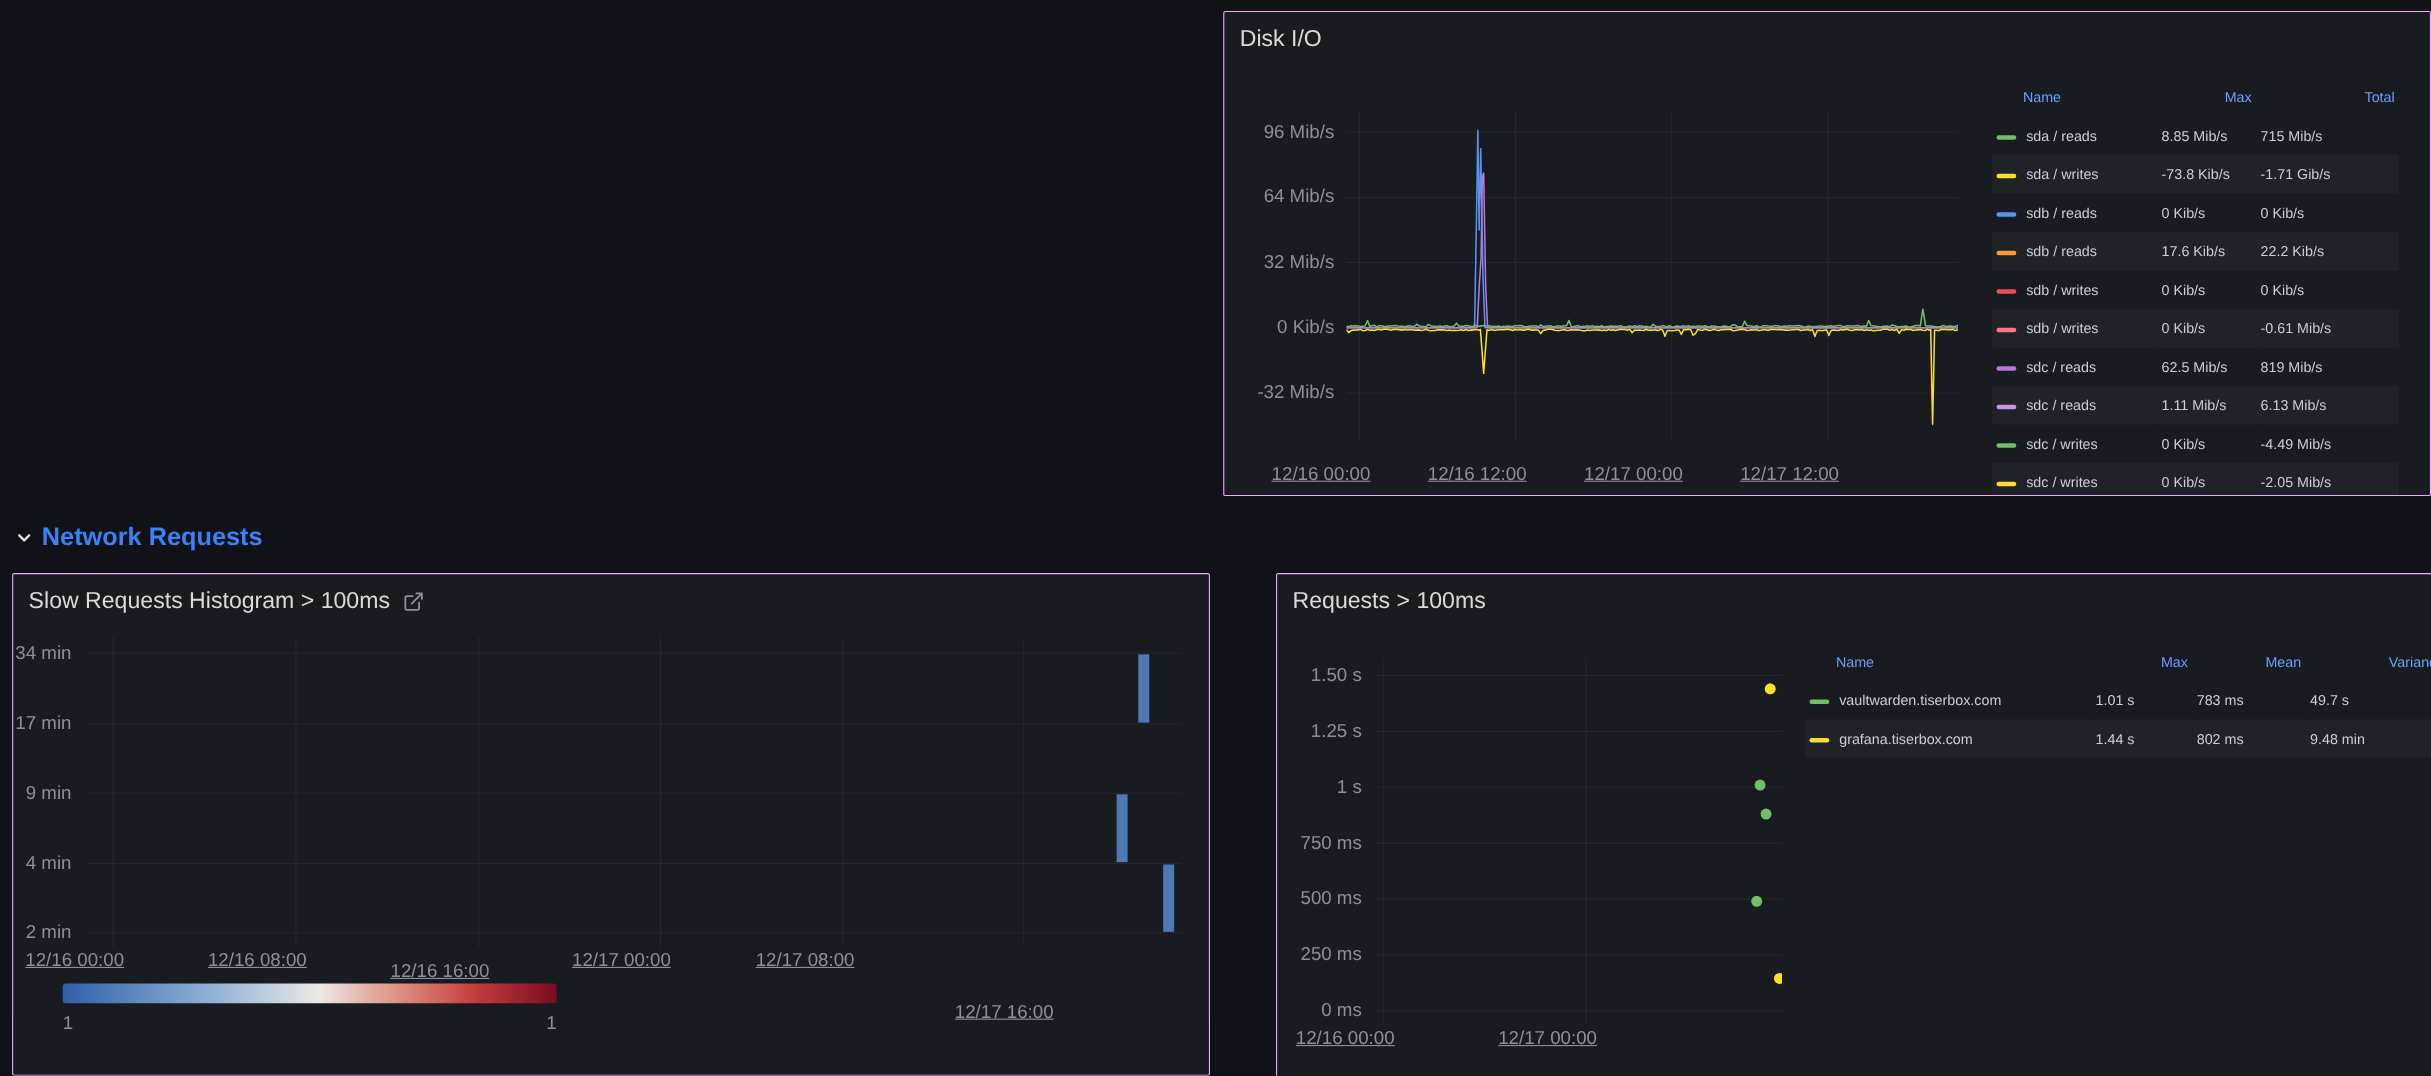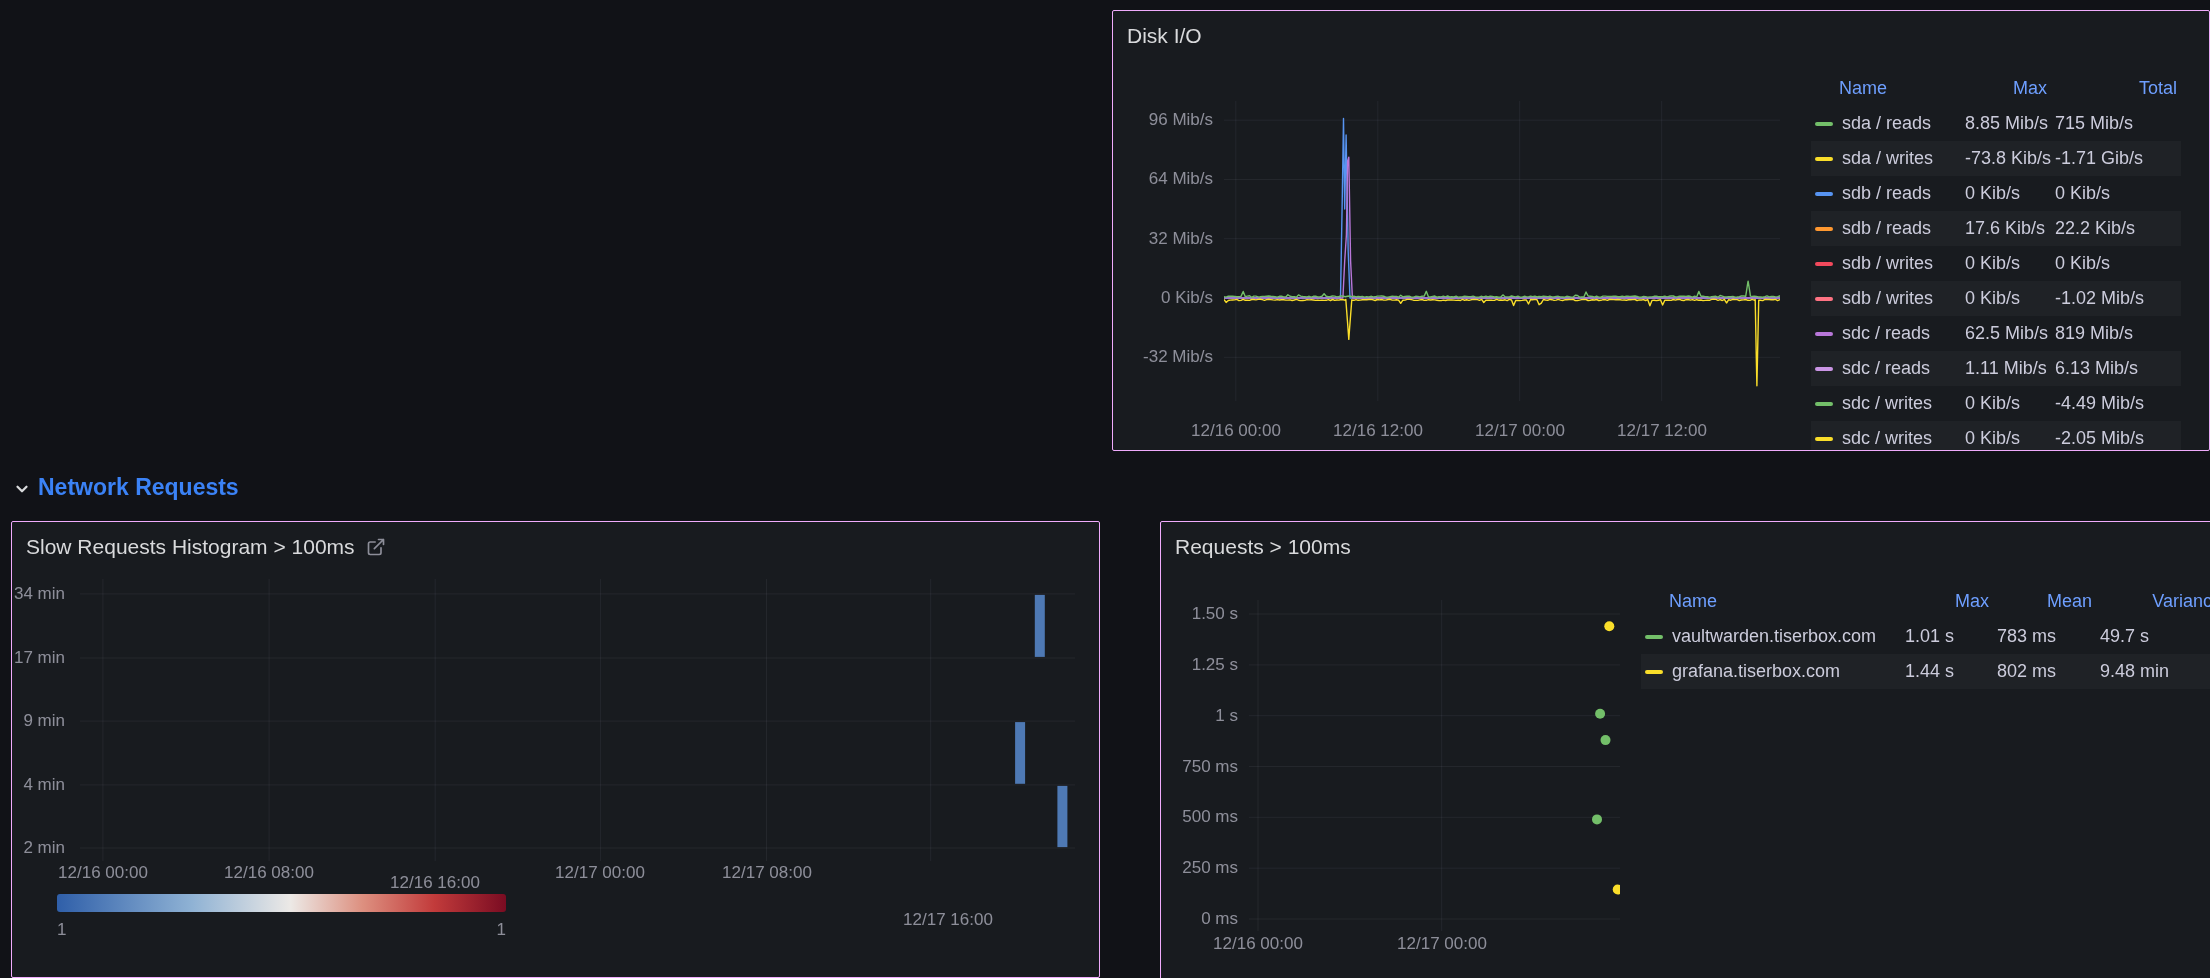--- a/index.html
+++ b/index.html
@@ -16,25 +16,25 @@
                  font-size:21px; font-weight:500; color:#d9dadc; cursor:pointer; white-space:nowrap; }
   .ext-icon { color:rgba(204,204,220,0.65); cursor:pointer; }
 
   .section-header { position:absolute; left:13px; top:474px; display:flex; align-items:center; gap:7px;
                     color:#3b82f6; font-size:23px; font-weight:700; cursor:pointer; }
   .section-header .chevron { color:#d9dadc; margin-top:3px; }
 
   svg.plot { position:absolute; }
 
   .axis-label { position:absolute; font-size:17px; line-height:20px; color:rgba(204,204,220,0.65); white-space:nowrap; }
-  .x-label { width:160px; text-align:center; }
+  .x-label { width:160px; text-align:left;text-decoration:underline; }
   .y-label { width:110px; text-align:right; }
 
   .legend-table { position:absolute; border-collapse:collapse; table-layout:fixed;
-                  font-size:18px; color:#ccccdc; }
+                  font-size:13px; color:#ccccdc; }
   #legend-disk-io  { left:698px; top:59px; width:370px; }
   #legend-requests { left:480px; top:61px; width:585px; }
   .legend-table th { color:#6e9fff; font-weight:500; text-align:right; height:36px; padding:0 4px; cursor:pointer; white-space:nowrap; }
   .legend-table th:first-child { text-align:left; padding-left:28px; }
   .legend-table td { height:35px; padding:0 4px; text-align:left; white-space:nowrap; overflow:hidden; }
   .legend-table td:first-child { text-align:left; }
   .legend-table tbody tr:nth-child(even) { background:rgba(204,204,220,0.045); }
   .swatch { display:inline-block; width:18px; height:4px; border-radius:2px; margin-right:9px; vertical-align:middle; }
   .series-name { cursor:pointer; }
 
@@ -84,21 +84,21 @@
             <td>22.2 Kib/s</td>
           </tr>
           <tr>
             <td><span class="swatch" style="background: rgb(242, 73, 92);"></span><span class="series-name">sdb / writes</span></td>
             <td>0 Kib/s</td>
             <td>0 Kib/s</td>
           </tr>
           <tr>
             <td><span class="swatch" style="background: rgb(255, 115, 131);"></span><span class="series-name">sdb / writes</span></td>
             <td>0 Kib/s</td>
-            <td>-1.02 Mib/s</td>
+            <td>-0.61 Mib/s</td>
           </tr>
           <tr>
             <td><span class="swatch" style="background: rgb(184, 119, 217);"></span><span class="series-name">sdc / reads</span></td>
             <td>62.5 Mib/s</td>
             <td>819 Mib/s</td>
           </tr>
           <tr>
             <td><span class="swatch" style="background: rgb(202, 149, 229);"></span><span class="series-name">sdc / reads</span></td>
             <td>1.11 Mib/s</td>
             <td>6.13 Mib/s</td>

